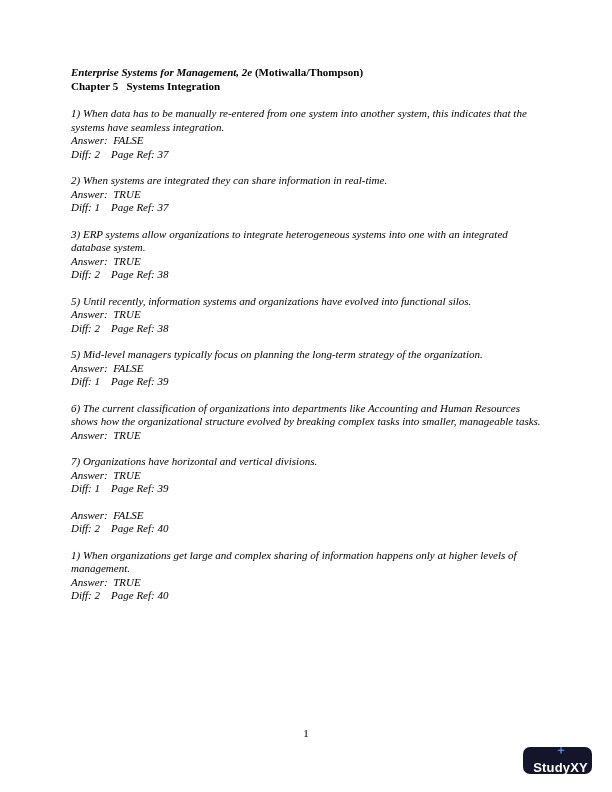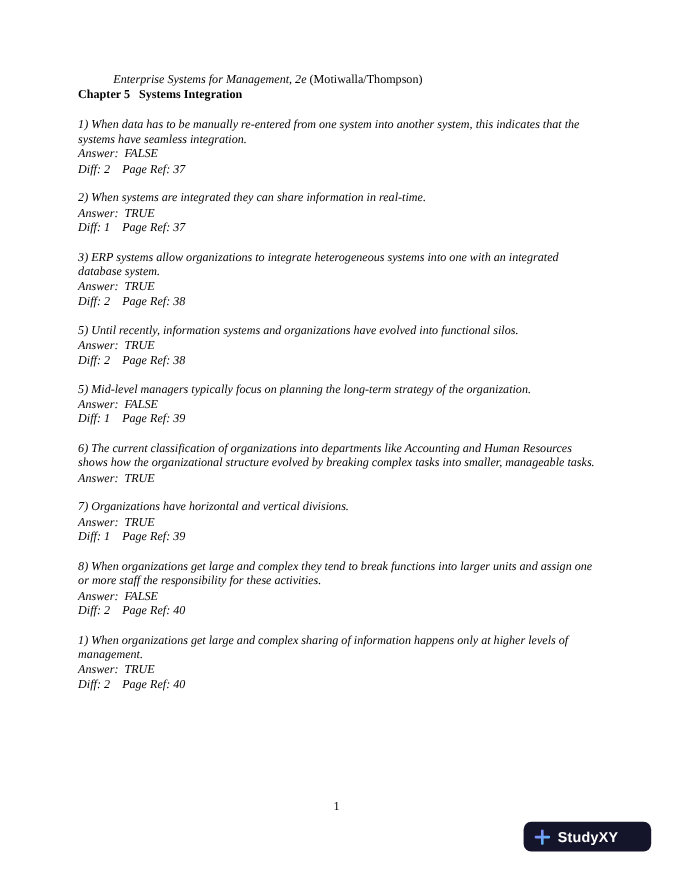--- a/index.html
+++ b/index.html
@@ -21,23 +21,22 @@
   .content {
     position: absolute;
     left: 71px;
     top: 66px;
     width: 470px;
   }
   .doc-header {
     margin-bottom: 14px;
   }
   .doc-title {
-    font-weight: normal;
+    font-weight: bold;
     white-space: pre-wrap;
-    margin-left: 32px;
   }
   .doc-title .italic {
     font-style: italic;
   }
   .chapter-line {
     font-weight: bold;
     white-space: pre-wrap;
   }
   .question {
     margin-bottom: 13px;
@@ -55,27 +54,28 @@
     right: 0;
     top: 727px;
     text-align: center;
     font-size: 11px;
   }
   .logo {
     position: absolute;
     right: 20px;
     bottom: 18px;
     height: 27px;
-    padding: 0 30px 0 10px;
+    padding: 0 4px 0 10px;
     background: #14142b;
     border-radius: 7px;
     display: flex;
     align-items: center;
     gap: 7px;
     box-sizing: border-box;
+    flex-direction: column;
   }
   .logo-plus {
     width: 14px;
     height: 14px;
     display: block;
   }
   .logo-text {
     font-family: "Liberation Sans", sans-serif;
     font-size: 13px;
     font-weight: 700;
@@ -129,21 +129,20 @@
       <div class="q-answer">Answer:  TRUE</div>
     </div>
 
     <div class="question">
       <div class="q-text">7) Organizations have horizontal and vertical divisions.</div>
       <div class="q-answer">Answer:  TRUE</div>
       <div class="q-diff">Diff: 1    Page Ref: 39</div>
     </div>
 
     <div class="question">
-      <div class="q-text">8) When organizations get large and complex they tend to break functions into larger units and assign one or more staff the responsibility for these activities.</div>
       <div class="q-answer">Answer:  FALSE</div>
       <div class="q-diff">Diff: 2    Page Ref: 40</div>
     </div>
 
     <div class="question">
       <div class="q-text">1) When organizations get large and complex sharing of information happens only at higher levels of management.</div>
       <div class="q-answer">Answer:  TRUE</div>
       <div class="q-diff">Diff: 2    Page Ref: 40</div>
     </div>
 

